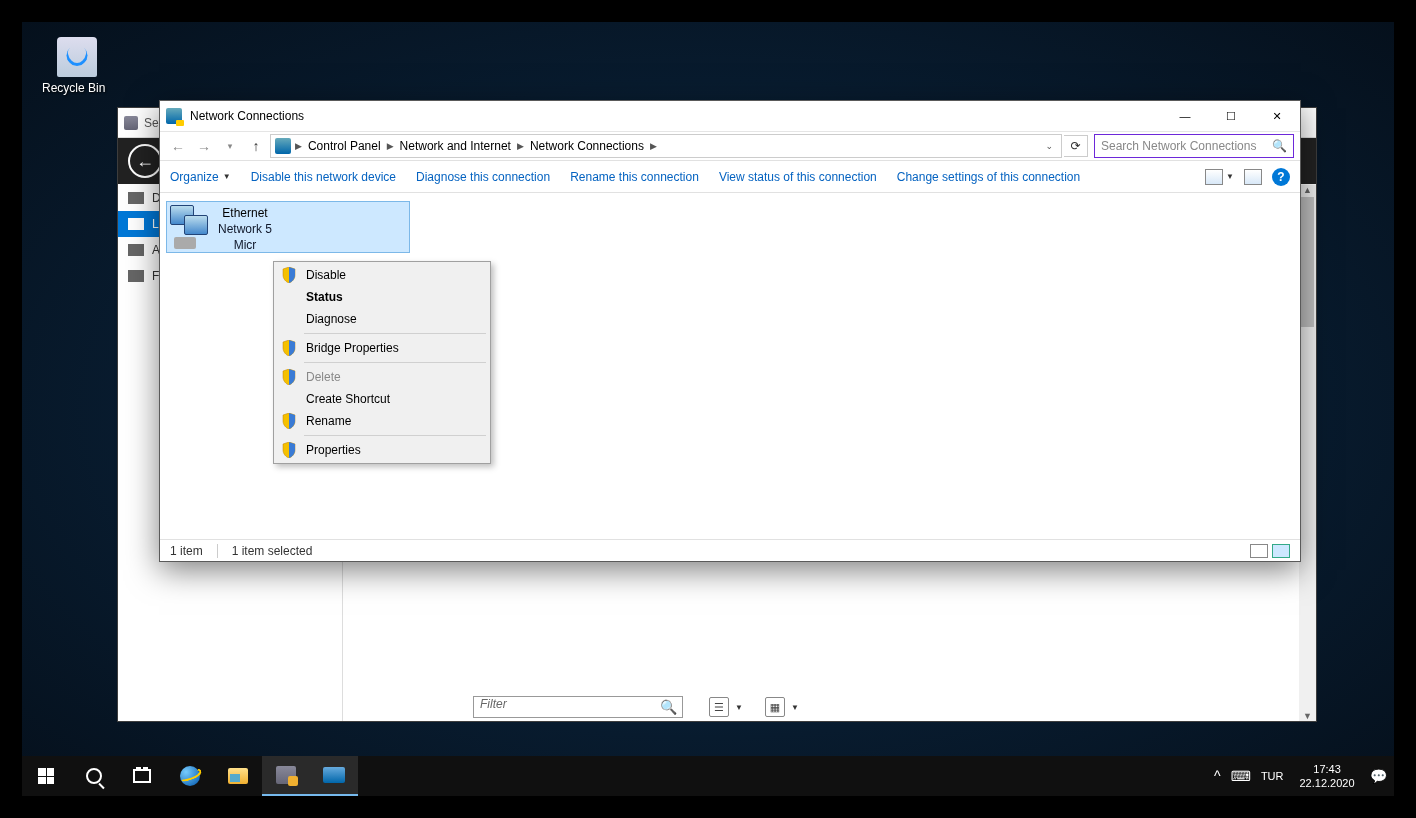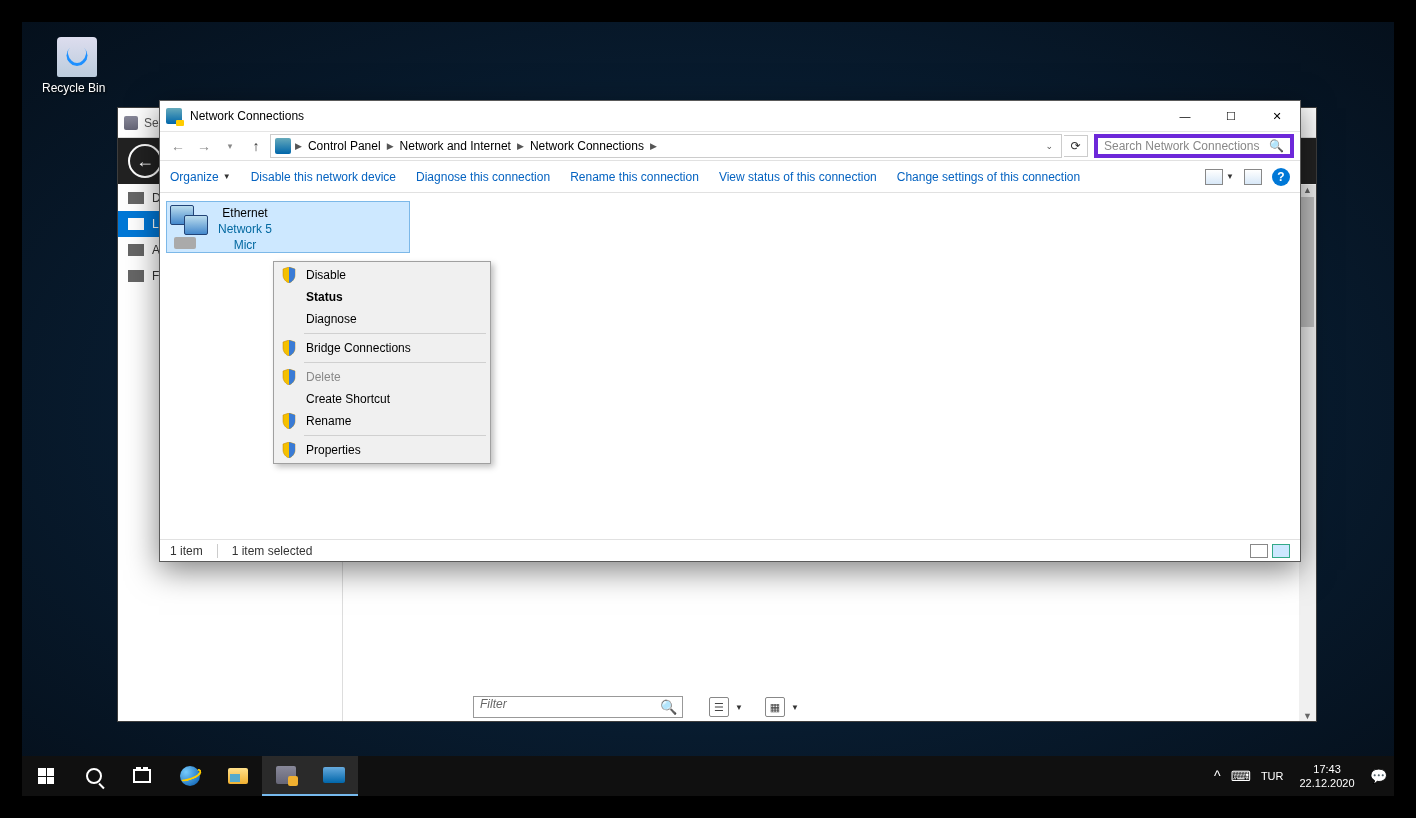--- a/index.html
+++ b/index.html
@@ -49,41 +49,41 @@
 
 .nc-addr { height: 30px; border-top: 1px solid #e5e5e5; border-bottom: 1px solid #e1e1e1; display: flex; align-items: center; padding: 0 6px; gap: 2px; }
 .nc-nav-btn { width: 24px; height: 24px; display: flex; align-items: center; justify-content: center; color: #888; font-size: 14px; }
 .nc-nav-btn.enabled { color: #333; }
 .nc-breadcrumb { flex: 1; height: 24px; border: 1px solid #ccc; display: flex; align-items: center; padding: 0 4px; font-size: 12px; gap: 2px; }
 .nc-crumb { padding: 0 4px; color: #000; }
 .nc-crumb-sep { color: #555; font-size: 9px; }
 .nc-bc-icon { width: 16px; height: 16px; background: linear-gradient(#6ab,#06a); border-radius: 2px; margin-right: 2px; }
 .nc-refresh { width: 24px; height: 22px; border: 1px solid #ccc; border-left: none; display: flex; align-items: center; justify-content: center; font-size: 12px; color: #333; }
 .nc-bc-dd { margin-left: auto; color: #555; font-size: 9px; padding: 0 4px; }
-.nc-search { width: 200px; height: 24px; border: 4px solid #6d28d9; margin-left: 4px; display: flex; align-items: center; padding: 0 6px; font-size: 12px; color: #888; }
+.nc-search { width: 200px; height: 24px; border: 1px solid #6d28d9; margin-left: 4px; display: flex; align-items: center; padding: 0 6px; font-size: 12px; color: #888; }
 .nc-search .srch { margin-left: auto; color: #555; }
 
 
 .nc-cmdbar { height: 32px; border-bottom: 1px solid #e1e1e1; display: flex; align-items: center; padding: 0 10px; gap: 20px; font-size: 12px; }
 .nc-cmd { color: #0563c1; cursor: default; display: flex; align-items: center; gap: 4px; }
 .nc-cmd .dd { font-size: 8px; color: #333; }
 .nc-cmdbar-right { margin-left: auto; display: flex; align-items: center; gap: 10px; }
 .nc-view-ico { width: 18px; height: 16px; border: 1px solid #888; background: linear-gradient(#fff,#d8e8f8); }
 .nc-help { width: 18px; height: 18px; border-radius: 50%; background: #0078d7; color: #fff; display: flex; align-items: center; justify-content: center; font-size: 12px; font-weight: bold; }
 
 
 .nc-content { position: absolute; left: 0; right: 0; top: 94px; bottom: 22px; background: #fff; text-align: center; }
 .nc-item { position: absolute; left: 6px; top: 6px; width: 244px; height: 52px; background: #cde8ff; border: 1px solid #7cb8e8; display: flex; padding: 3px; gap: 6px; }
 .nc-item-icon { width: 42px; height: 44px; position: relative; }
 .nc-item-icon .mon1 { position: absolute; left: 0; top: 0; width: 24px; height: 20px; background: linear-gradient(#bde,#48c); border: 1px solid #247; border-radius: 2px; }
 .nc-item-icon .mon2 { position: absolute; left: 14px; top: 10px; width: 24px; height: 20px; background: linear-gradient(#bde,#48c); border: 1px solid #247; border-radius: 2px; }
 .nc-item-icon .plug { position: absolute; left: 4px; bottom: 0; width: 22px; height: 12px; background: #aaa; border-radius: 2px; }
 .nc-item-text { font-size: 12px; line-height: 16px; }
 .nc-item-text .l1 { color: #000; }
-.nc-item-text .l2, .nc-item-text .l3 { color: #0369a1; }
+.nc-item-text .l2, .nc-item-text .l3 { color: #0f172a; }
 
 
 .ctx-menu { position: absolute; left: 251px; top: 239px; width: 218px; background: #f0f0f0; border: 1px solid #a0a0a0; box-shadow: 3px 3px 6px rgba(0,0,0,0.25); padding: 2px; font-size: 12px; z-index: 50; }
 .ctx-item { height: 22px; display: flex; align-items: center; padding-left: 30px; position: relative; color: #000; text-align: right; }
 .ctx-item.bold { font-weight: 600; }
 .ctx-item.disabled { color: #888; }
 .ctx-item .shield { position: absolute; left: 6px; top: 3px; width: 14px; height: 16px; }
 .ctx-sep { height: 1px; background: #d0d0d0; margin: 3px 2px 3px 28px; }
 .shield svg { width: 14px; height: 16px; }
 
@@ -266,21 +266,21 @@
       </div>
     <div class="ctx-item">
         <span>Diagnose</span>
       </div>
     <div class="ctx-sep"></div>
     <div class="ctx-item">
       <span class="shield"><svg viewBox="0 0 14 16">
             <path d="M7 0 L13 2 V8 C13 12 10 15 7 16 C4 15 1 12 1 8 V2 Z" fill="#f5c000" stroke="#c08000" stroke-width="0.5"></path>
             <path d="M7 0 L13 2 V8 C13 12 10 15 7 16 V0 Z" fill="#3a7bd5"></path>
           </svg></span>
-      <span>Bridge Connections</span>
+      <span>Bridge Properties</span>
     </div>
     <div class="ctx-sep"></div>
     <div class="ctx-item disabled">
       <span class="shield"><svg viewBox="0 0 14 16">
             <path d="M7 0 L13 2 V8 C13 12 10 15 7 16 C4 15 1 12 1 8 V2 Z" fill="#f5c000" stroke="#c08000" stroke-width="0.5"></path>
             <path d="M7 0 L13 2 V8 C13 12 10 15 7 16 V0 Z" fill="#3a7bd5"></path>
           </svg></span>
       <span>Delete</span>
     </div>
     <div class="ctx-item">

